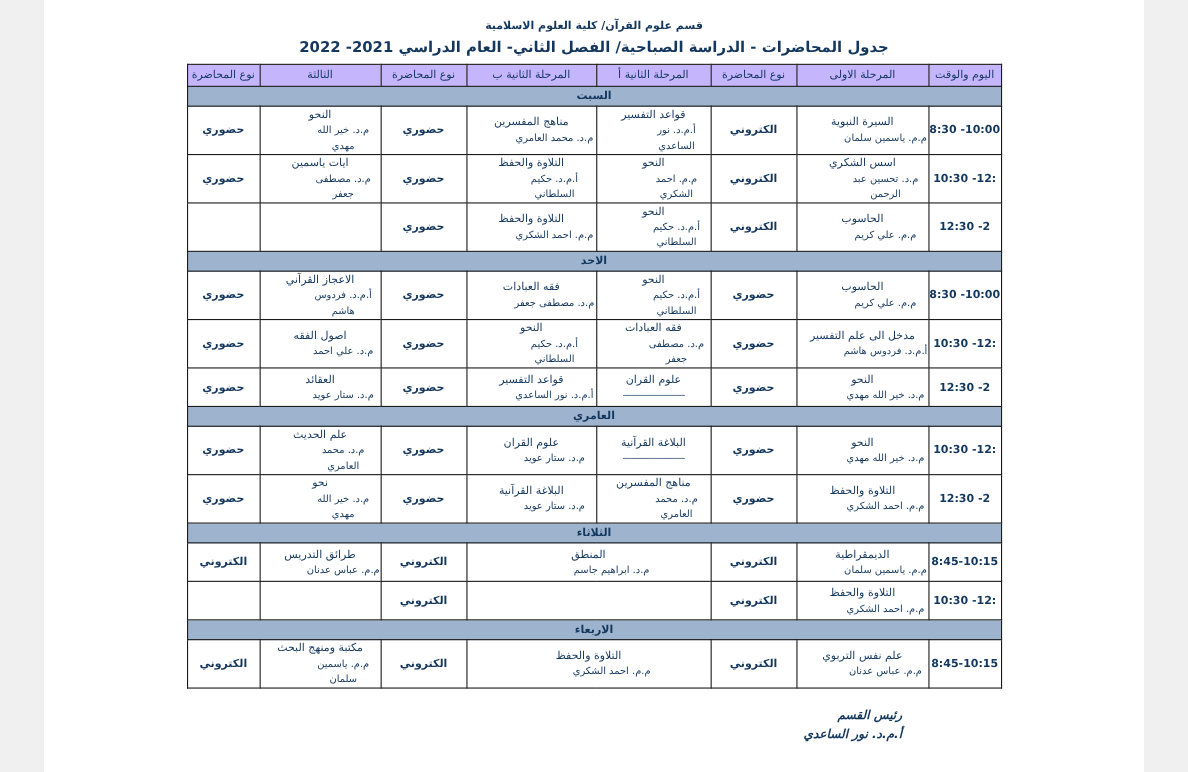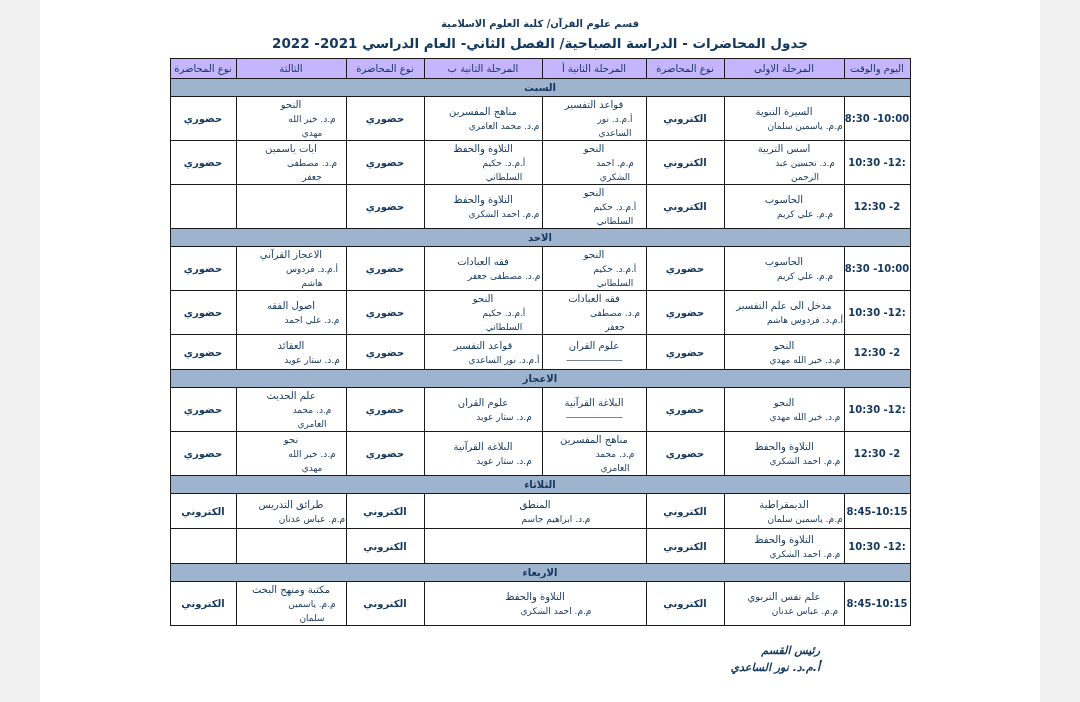--- a/index.html
+++ b/index.html
@@ -183,21 +183,21 @@
           <td class="mtype">حضوري</td>
           <td class="cell">
               <span class="subj">النحو</span>
               <span class="lect">م.د. خير الله مهدي</span>
             </td>
           <td class="mtype">حضوري</td>
         </tr>
         <tr>
           <td class="time">10:30 -12:</td>
           <td class="cell">
-              <span class="subj">اسس التربية</span>
+              <span class="subj">اسس الشكري</span>
               <span class="lect">م.د. تحسين عبد الرحمن</span>
             </td>
           <td class="mtype">الكتروني</td>
           <td class="cell">
               <span class="subj">النحو</span>
               <span class="lect">م.م. احمد الشكري</span>
             </td>
           <td class="cell">
               <span class="subj">التلاوة والحفظ</span>
               <span class="lect">أ.م.د. حكيم السلطاني</span>
@@ -293,21 +293,21 @@
             </td>
           <td class="mtype">حضوري</td>
           <td class="cell">
               <span class="subj">العقائد</span>
               <span class="lect">م.د. ستار عويد</span>
             </td>
           <td class="mtype">حضوري</td>
         </tr>
 
         <tr class="daybar">
-          <td colspan="8">الاعجاز</td>
+          <td colspan="8">العامري</td>
         </tr>
         <tr>
           <td class="time">10:30 -12:</td>
           <td class="cell">
               <span class="subj">النحو</span>
               <span class="lect">م.د. خير الله مهدي</span>
             </td>
           <td class="mtype">حضوري</td>
           <td class="cell">
               <span class="subj">البلاغة القرآنية</span>

